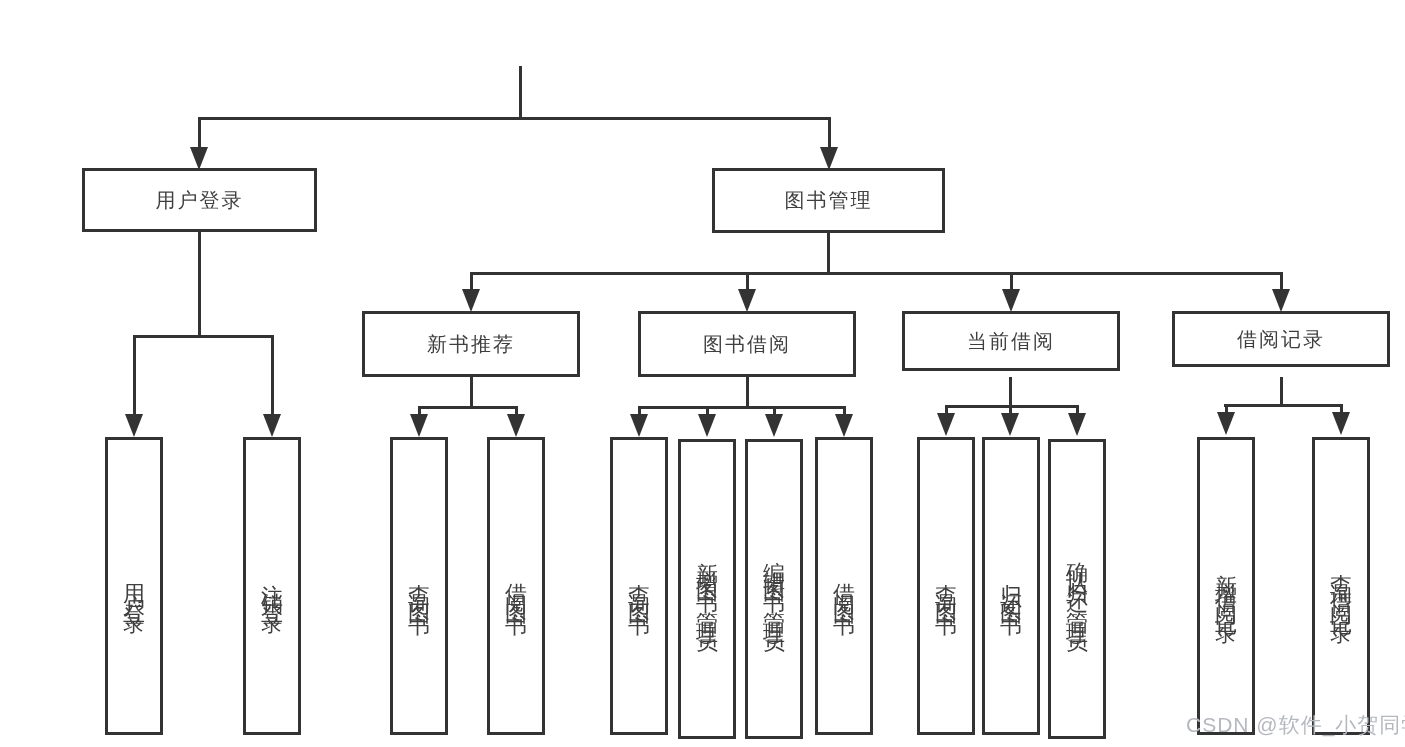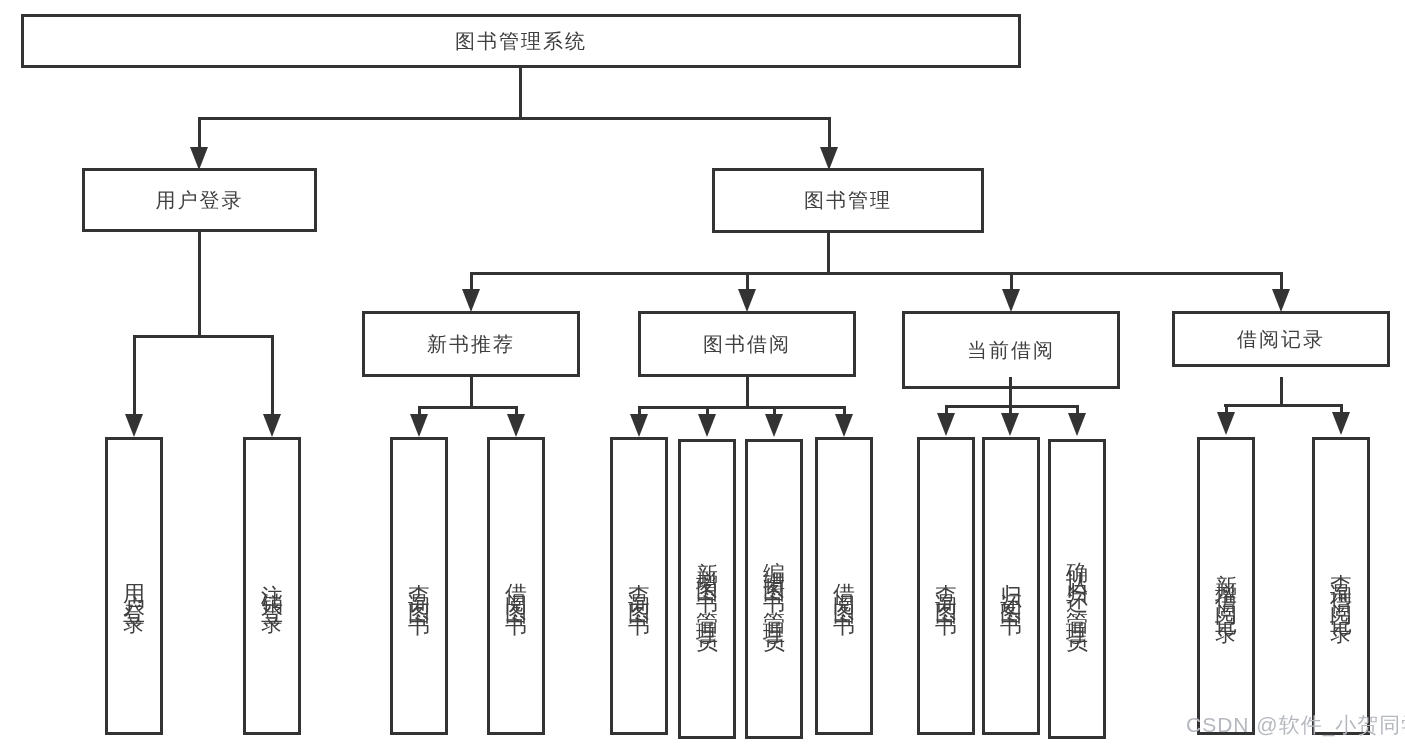--- a/index.html
+++ b/index.html
@@ -26,35 +26,32 @@
   .watermark{
     position:absolute;left:1186px;top:711px;z-index:9;
     font-size:21px;letter-spacing:1px;color:#b5b9bf;white-space:nowrap;
   }
 </style>
 </head>
 <body>
 
 <div id="canvas">
 
-  <div class="box" style="left:21px;top:14px;width:1000px;height:54px;">
-    <span class="h-label">图书管理系统</span>
-  </div>
 
   <div class="vline" style="left:519px;top:66px;width:3px;height:54px;"></div>
   <div class="hline" style="left:198px;top:117px;width:633px;height:3px;"></div>
   <div class="vline" style="left:198px;top:117px;width:3px;height:32px;"></div>
   <div class="arrow-down" style="left:190px;top:147px;"></div>
   <div class="vline" style="left:828px;top:117px;width:3px;height:32px;"></div>
   <div class="arrow-down" style="left:820px;top:147px;"></div>
 
   <div class="box" style="left:82px;top:168px;width:235px;height:64px;">
     <span class="h-label">用户登录</span>
   </div>
-  <div class="box" style="left:712px;top:168px;width:272px;height:65px;justify-content:center;">
+  <div class="box" style="left:712px;top:168px;width:233px;height:65px;justify-content:center;">
     <span class="h-label">图书管理</span>
   </div>
 
   <div class="vline" style="left:198px;top:232px;width:3px;height:106px;"></div>
   <div class="hline" style="left:133px;top:335px;width:141px;height:3px;"></div>
   <div class="vline" style="left:133px;top:335px;width:3px;height:82px;"></div>
   <div class="arrow-down" style="left:125px;top:414px;"></div>
   <div class="vline" style="left:271px;top:335px;width:3px;height:82px;"></div>
   <div class="arrow-down" style="left:263px;top:414px;"></div>
 
@@ -68,21 +65,21 @@
   <div class="arrow-down" style="left:1002px;top:289px;"></div>
   <div class="vline" style="left:1280px;top:272px;width:3px;height:19px;"></div>
   <div class="arrow-down" style="left:1272px;top:289px;"></div>
 
   <div class="box" style="left:362px;top:311px;width:218px;height:66px;">
     <span class="h-label">新书推荐</span>
   </div>
   <div class="box" style="left:638px;top:311px;width:218px;height:66px;align-items:center;">
     <span class="h-label">图书借阅</span>
   </div>
-  <div class="box" style="left:902px;top:311px;width:218px;height:78px;">
+  <div class="box" style="left:902px;top:311px;width:218px;height:60px;">
     <span class="h-label">当前借阅</span>
   </div>
   <div class="box" style="left:1172px;top:311px;width:218px;height:56px;">
     <span class="h-label">借阅记录</span>
   </div>
 
   <div class="vline" style="left:470px;top:377px;width:3px;height:32px;"></div>
   <div class="hline" style="left:418px;top:406px;width:100px;height:3px;"></div>
   <div class="vline" style="left:418px;top:406px;width:3px;height:10px;"></div>
   <div class="arrow-down" style="left:410px;top:414px;"></div>

